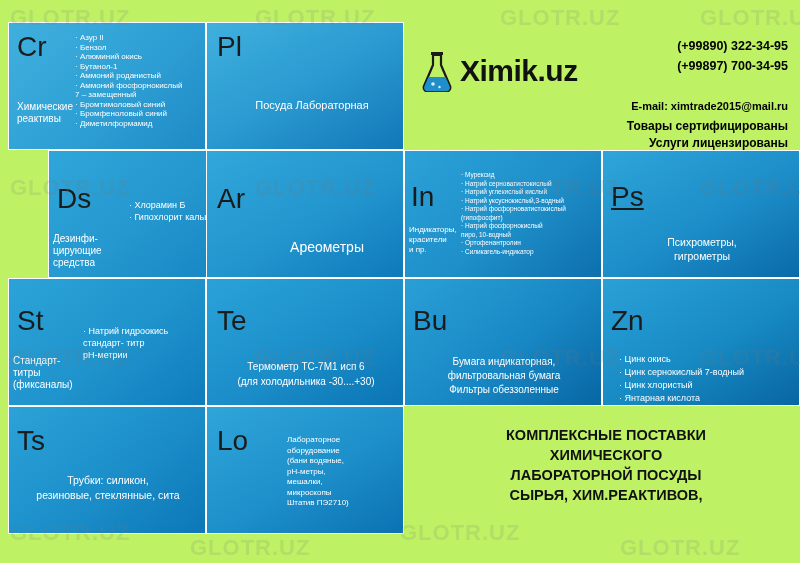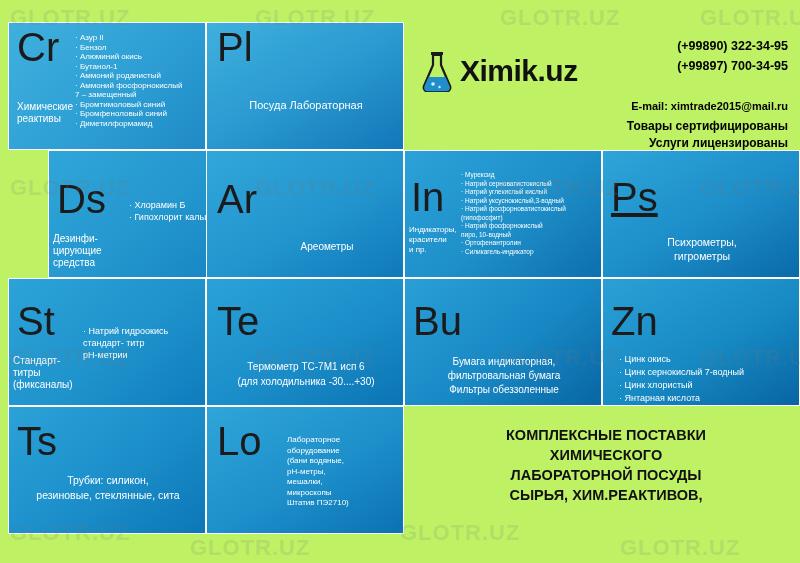--- a/index.html
+++ b/index.html
@@ -45,21 +45,21 @@
   }
   .card {
     position: absolute;
     color: #ffffff;
     box-sizing: border-box;
     overflow: hidden;
     border: 1px solid #ffffff;
   }
   .sym {
     position: absolute;
-    font-size: 40px;
+    font-size: 28px;
     line-height: 40px;
     font-weight: normal;
     color: #1b1b1b;
     font-family: "Liberation Sans", sans-serif;
   }
   .capt {
     position: absolute;
     font-size: 10px;
     line-height: 12px;
     color: #ffffff;
@@ -186,37 +186,37 @@
         <div>· Аммоний фосфорнокислый</div>
         <div>  7 – замещенный</div>
         <div>· Бромтимоловый синий</div>
         <div>· Бромфеноловый синий</div>
         <div>· Диметилформамид</div>
       </div>
     </div>
 
     <div class="card" style="left:198px; top:0px; width:198px; height:128px; background:linear-gradient(150deg,#3fb0dd 0%,#2a9ad1 50%,#1277b8 100%);">
       <div class="sym" style="left:10px; top:4px;">Pl</div>
-      <div class="capt c" style="left:0px; top:76px; width:198px; font-size:11px;">Посуда Лабораторная</div>
+      <div class="capt c" style="left:0px; top:76px; width:198px; font-size:11px;padding-left:6px;">Посуда Лабораторная</div>
     </div>
 
     <div class="card" style="left:0px; top:128px; width:198px; height:128px; background:linear-gradient(140deg,#2fa6d9 0%,#2598cf 50%,#1583c2 100%);margin-left:40px;">
       <div class="sym" style="left:8px; top:28px;">Ds</div>
       <div class="capt" style="left:4px; top:82px; white-space:pre-line;">Дезинфи-
 цирующие
 средства</div>
       <div class="list" style="left:80px; top:48px; font-size:9px; line-height:12px;">
         <div>· Хлорамин Б</div>
         <div>· Гипохлорит кальция</div>
       </div>
     </div>
 
     <div class="card" style="left:198px; top:128px; width:198px; height:128px; background:linear-gradient(150deg,#31a7da 0%,#2295ce 55%,#0f79ba 100%);">
       <div class="sym" style="left:10px; top:28px;">Ar</div>
-      <div class="capt c" style="left:0px; top:90px; width:240px; font-size:10px;">Ареометры</div>
+      <div class="capt c" style="left:0px; top:90px; width:240px; font-size:14px;">Ареометры</div>
     </div>
 
     <div class="card" style="left:396px; top:128px; width:198px; height:128px; background:linear-gradient(140deg,#2ba2d8 0%,#1e8fc9 55%,#0d6fae 100%);">
       <div class="sym" style="left:6px; top:26px;">In</div>
       <div class="capt" style="left:4px; top:74px; font-size:8px; line-height:10px; white-space:pre-line;">Индикаторы,
 красители
 и пр.</div>
       <div class="list" style="left:56px; top:20px; font-size:6.5px; line-height:8.5px;">
         <div>· Мурексид</div>
         <div>· Натрий серноватистокислый</div>

